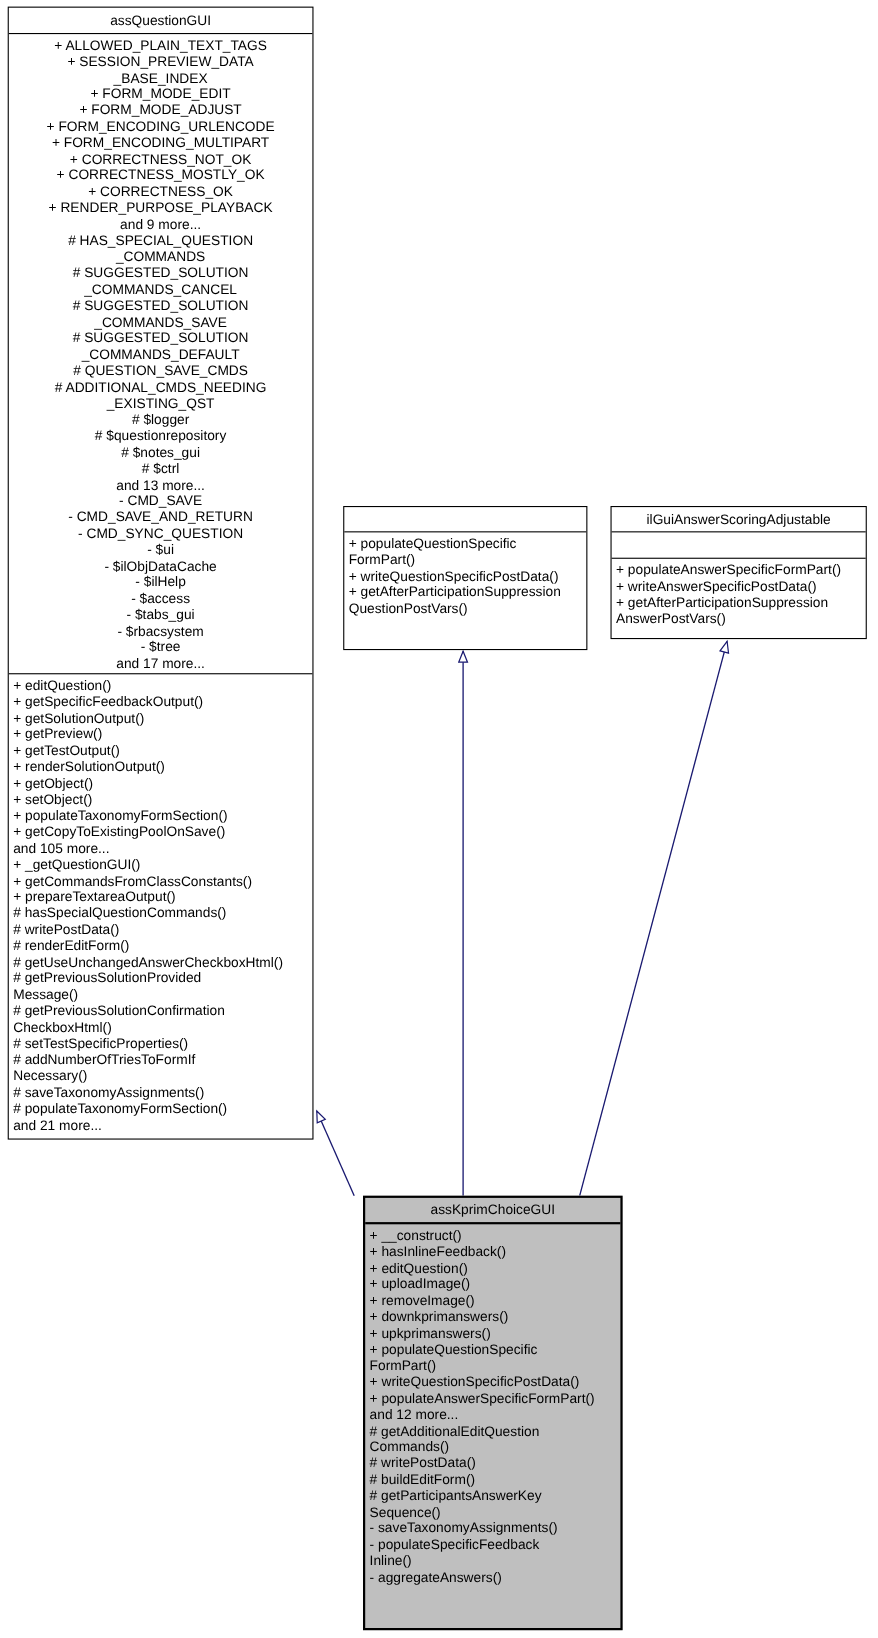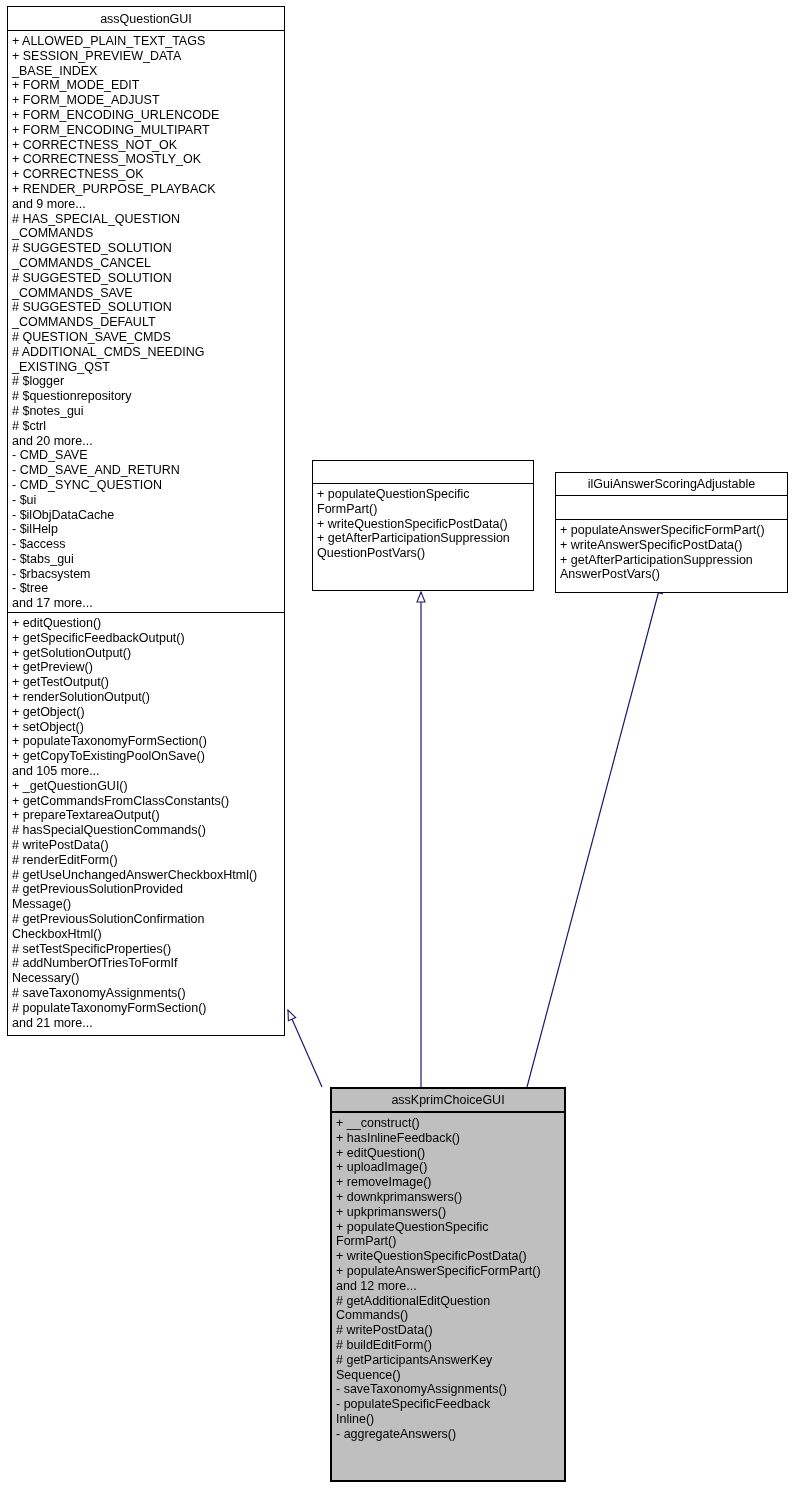--- a/index.html
+++ b/index.html
@@ -24,21 +24,21 @@
   }
   .box-title{
     display:flex;align-items:center;justify-content:center;
     border-bottom:1px solid var(--border);
     white-space:nowrap;overflow:hidden;
   }
   .box-section{
     padding:3px 4px;
     overflow:hidden;
   }
-  .attrs{border-bottom:1px solid var(--border);}
+  .attrs{border-bottom:1px solid var(--border);text-align:center;}
   .line{line-height:14.8px;white-space:nowrap;}
   .highlight{
     background:var(--highlight);
     border-width:2px;
     margin-left:27px;
   }
   .highlight .box-title,
   .highlight .attrs{border-bottom-width:2px;}
   #arrow-layer{
     position:absolute;left:0;top:0;width:798px;height:1489px;
@@ -84,21 +84,21 @@
       <div class="line">_COMMANDS_SAVE</div>
       <div class="line"># SUGGESTED_SOLUTION</div>
       <div class="line">_COMMANDS_DEFAULT</div>
       <div class="line"># QUESTION_SAVE_CMDS</div>
       <div class="line"># ADDITIONAL_CMDS_NEEDING</div>
       <div class="line">_EXISTING_QST</div>
       <div class="line"># $logger</div>
       <div class="line"># $questionrepository</div>
       <div class="line"># $notes_gui</div>
       <div class="line"># $ctrl</div>
-      <div class="line">and 20 more...</div>
+      <div class="line">and 13 more...</div>
       <div class="line">- CMD_SAVE</div>
       <div class="line">- CMD_SAVE_AND_RETURN</div>
       <div class="line">- CMD_SYNC_QUESTION</div>
       <div class="line">- $ui</div>
       <div class="line">- $ilObjDataCache</div>
       <div class="line">- $ilHelp</div>
       <div class="line">- $access</div>
       <div class="line">- $tabs_gui</div>
       <div class="line">- $rbacsystem</div>
       <div class="line">- $tree</div>
@@ -140,21 +140,21 @@
   <div class="box-section attrs" style="height:23px;"></div>
   <div class="box-section methods">
       <div class="line">+ populateQuestionSpecific</div>
       <div class="line">FormPart()</div>
       <div class="line">+ writeQuestionSpecificPostData()</div>
       <div class="line">+ getAfterParticipationSuppression</div>
       <div class="line">QuestionPostVars()</div>
     </div>
 </div>
 
-<div class="class-box" style="left:555px;top:472px;width:233px;height:121px;">
+<div class="class-box" style="left:555px;top:460px;width:233px;height:121px;">
   <div class="box-title" style="height:23px;">ilGuiAnswerScoringAdjustable</div>
   <div class="box-section attrs" style="height:24px;"></div>
   <div class="box-section methods">
       <div class="line">+ populateAnswerSpecificFormPart()</div>
       <div class="line">+ writeAnswerSpecificPostData()</div>
       <div class="line">+ getAfterParticipationSuppression</div>
       <div class="line">AnswerPostVars()</div>
     </div>
 </div>
 

